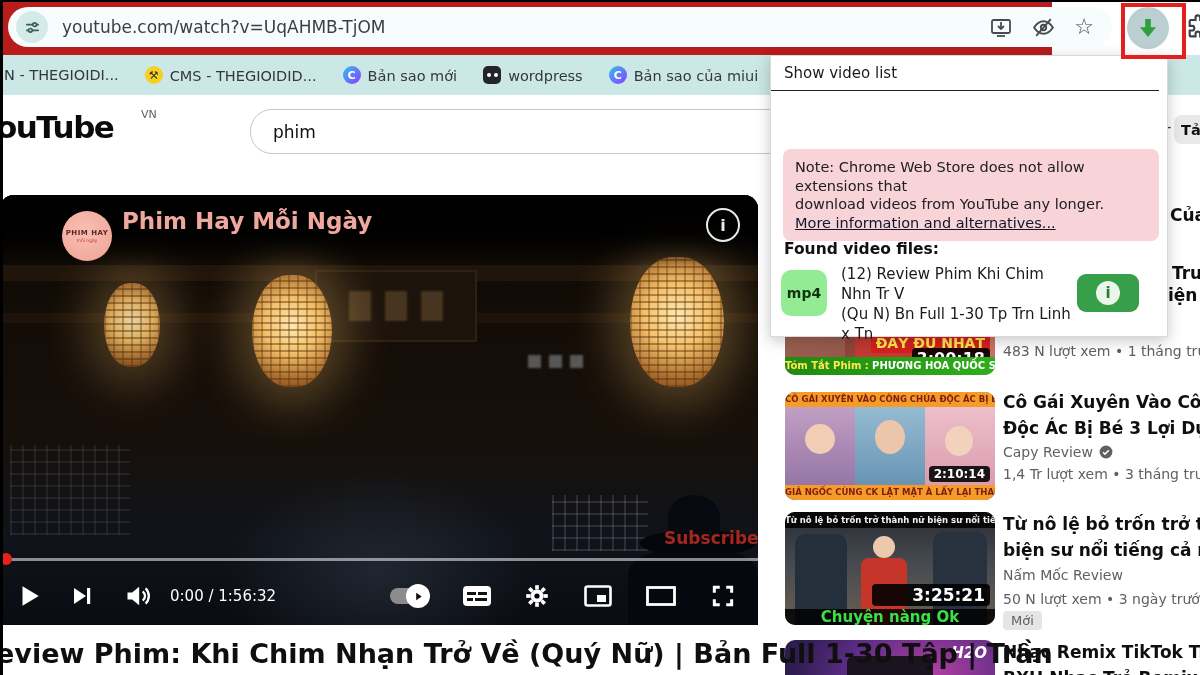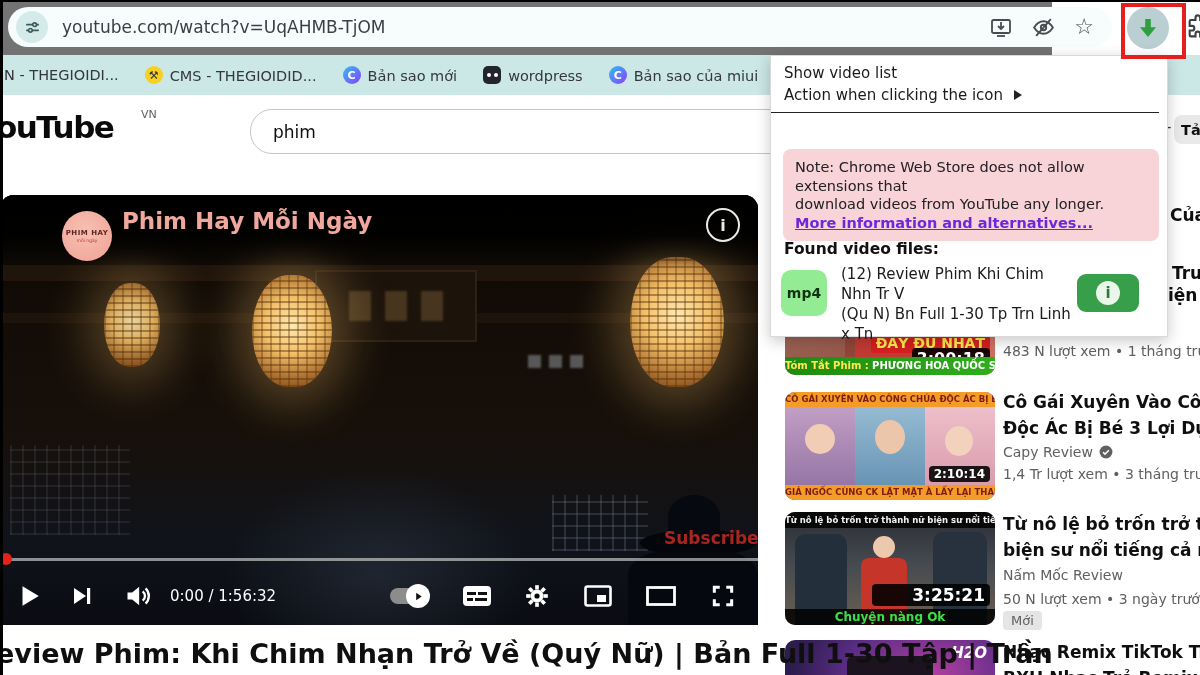--- a/index.html
+++ b/index.html
@@ -1,20 +1,20 @@
 <!DOCTYPE html>
 <html><head>
 <meta charset="utf-8">
 <style>
   html,body{margin:0;padding:0;background:#000;}
   #canvas{position:relative;width:1200px;height:675px;overflow:hidden;background:#fff;
           font-family:"DejaVu Sans","Liberation Sans",sans-serif;}
   .abs{position:absolute;}
   
-  .topbar{position:absolute;left:0;top:0;width:1052px;height:55px;background:#737373;}
+  .topbar{position:absolute;left:0;top:0;width:1052px;height:55px;background:#b91c1c;}
   .bookmarksbar{position:absolute;left:0;top:55px;width:1200px;height:40px;background:#cbe7e6;
                 display:flex;align-items:center;gap:26px;padding-left:4px;white-space:nowrap;overflow:hidden;}
   .omnibox{position:absolute;left:8px;top:7px;width:1104px;height:40px;background:#f7fdfd;border-radius:20px;
            display:flex;align-items:center;}
   .tune-circle{width:32px;height:32px;border-radius:50%;background:#d5ebea;margin-left:8px;
                display:flex;align-items:center;justify-content:center;flex:0 0 auto;}
   .url-text{margin-left:14px;font-size:17px;color:#3a3f44;white-space:nowrap;flex:1;}
   .omni-trail{display:flex;align-items:center;gap:18px;margin-right:18px;}
   .star-glyph{font-size:22px;color:#474c50;line-height:1;}
   .ext-circle{position:absolute;left:1127px;top:7px;width:42px;height:42px;border-radius:50%;background:#b9cfd2;
@@ -96,21 +96,21 @@
              padding:2px 8px;}
   .banner{position:absolute;left:0;width:210px;text-align:center;white-space:nowrap;overflow:hidden;}
   
   .popup{position:absolute;left:770px;top:55px;width:396px;height:280px;background:#fff;z-index:40;
          border:1px solid #d9d9d9;box-shadow:0 4px 14px rgba(0,0,0,.22);}
   .pmenu{padding-top:6px;}
   .pmenu-item{height:22px;display:flex;align-items:center;padding-left:13px;font-size:15px;color:#1b1b1b;gap:10px;}
   .pdivider{margin-top:6px;border-top:1.5px solid #222;width:388px;}
   .pnote{position:absolute;left:12px;top:93px;width:352px;background:#f8d3d8;border-radius:8px;
          padding:9px 12px;font-size:14.5px;color:#202124;line-height:18.5px;}
-  .pnote a{color:#6d28d9;text-decoration:underline;cursor:pointer;font-weight:bold;}
+  .pnote a{color:#0f172a;text-decoration:underline;cursor:pointer;}
   .pfound{position:absolute;left:13px;top:184px;font-size:15.5px;font-weight:bold;color:#111;}
   .pfile-badge{position:absolute;left:10px;top:214px;width:46px;height:46px;background:#93ec93;border-radius:10px;
                display:flex;align-items:center;justify-content:center;font-size:14px;font-weight:bold;color:#113311;}
   .pfile-name{position:absolute;left:70px;top:208px;width:236px;font-size:15px;color:#1b1b1b;line-height:20px;}
   .pinfo-btn{position:absolute;left:306px;top:218px;width:62px;height:38px;background:#379e49;border-radius:9px;
              display:flex;align-items:center;justify-content:center;cursor:pointer;}
   .pinfo-btn .dot{width:24px;height:24px;border-radius:50%;background:#eaf6ea;display:flex;align-items:center;
                   justify-content:center;color:#2b7a38;font-size:15px;font-weight:bold;}
   
   .frame-left{position:absolute;left:0;top:0;width:3px;height:675px;background:#000;z-index:70;}
@@ -248,21 +248,21 @@
   </div>
   <div class="sb-meta" style="top:466px;">1,4 Tr lượt xem  •  3 tháng trước</div>
 
   <div class="sb-thumb" style="top:512px;height:113px;background:linear-gradient(180deg,#2a2d33 0%,#454a50 45%,#6b5f52 100%);">
     <div class="abs" style="left:10px;top:22px;width:52px;height:91px;background:#23303c;border-radius:10px 10px 0 0;"></div>
     <div class="abs" style="left:148px;top:20px;width:54px;height:93px;background:#27323e;border-radius:10px 10px 0 0;"></div>
     <div class="abs" style="left:88px;top:24px;width:22px;height:22px;border-radius:50%;background:#ecc9ad;"></div>
     <div class="abs" style="left:76px;top:46px;width:46px;height:67px;background:#c6352a;border-radius:8px 8px 0 0;"></div>
     <div class="banner" style="top:0;height:16px;background:rgba(0,0,0,.85);color:#f2f2f2;font-size:8.5px;
          font-weight:bold;line-height:16px;">Từ nô lệ bỏ trốn trở thành nữ biện sư nổi tiếng cả nước</div>
-    <div class="banner" style="bottom:0;height:16px;background:rgba(0,0,0,.85);color:#3ae045;font-size:12px;
+    <div class="banner" style="bottom:0;height:16px;background:rgba(0,0,0,.85);color:#3ae045;font-size:15px;
          font-weight:bold;line-height:16px;">Chuyện nàng Ok</div>
     <div class="sb-dur" style="bottom:19px;font-size:17px;padding-left:40px;">3:25:21</div>
   </div>
   <div class="sb-title" style="top:512px;">Từ nô lệ bỏ trốn trở thành n</div>
   <div class="sb-title" style="top:538px;">biện sư nổi tiếng cả nước</div>
   <div class="sb-ch" style="top:567px;">
     <span>Nấm Mốc Review</span>
   </div>
   <div class="sb-meta" style="top:591px;">50 N lượt xem  •  3 ngày trước</div>
   <div class="badge-new" style="top:611px;">Mới</div>
@@ -384,26 +384,20 @@
     </div>
   </div>
 
   <div class="video-title">eview Phim: Khi Chim Nhạn Trở Về (Quý Nữ) | Bản Full 1-30 Tập | Trần</div>
 
   <div class="popup">
     <div class="pmenu">
       <div class="pmenu-item">
         <span>Show video list</span>
       </div>
-      <div class="pmenu-item">
-        <span>Action when clicking the icon</span>
-        <svg width="10" height="12" viewBox="0 0 10 12">
-          <path d="M1 1l8 5-8 5z" fill="#222"></path>
-        </svg>
-      </div>
       <div class="pdivider"></div>
     </div>
     <div class="pnote">
       <div>Note: Chrome Web Store does not allow extensions that</div>
       <div>download videos from YouTube any longer.</div>
       <a>More information and alternatives...</a>
     </div>
     <div class="pfound">Found video files:</div>
     <div class="pfile-badge">mp4</div>
     <div class="pfile-name">

